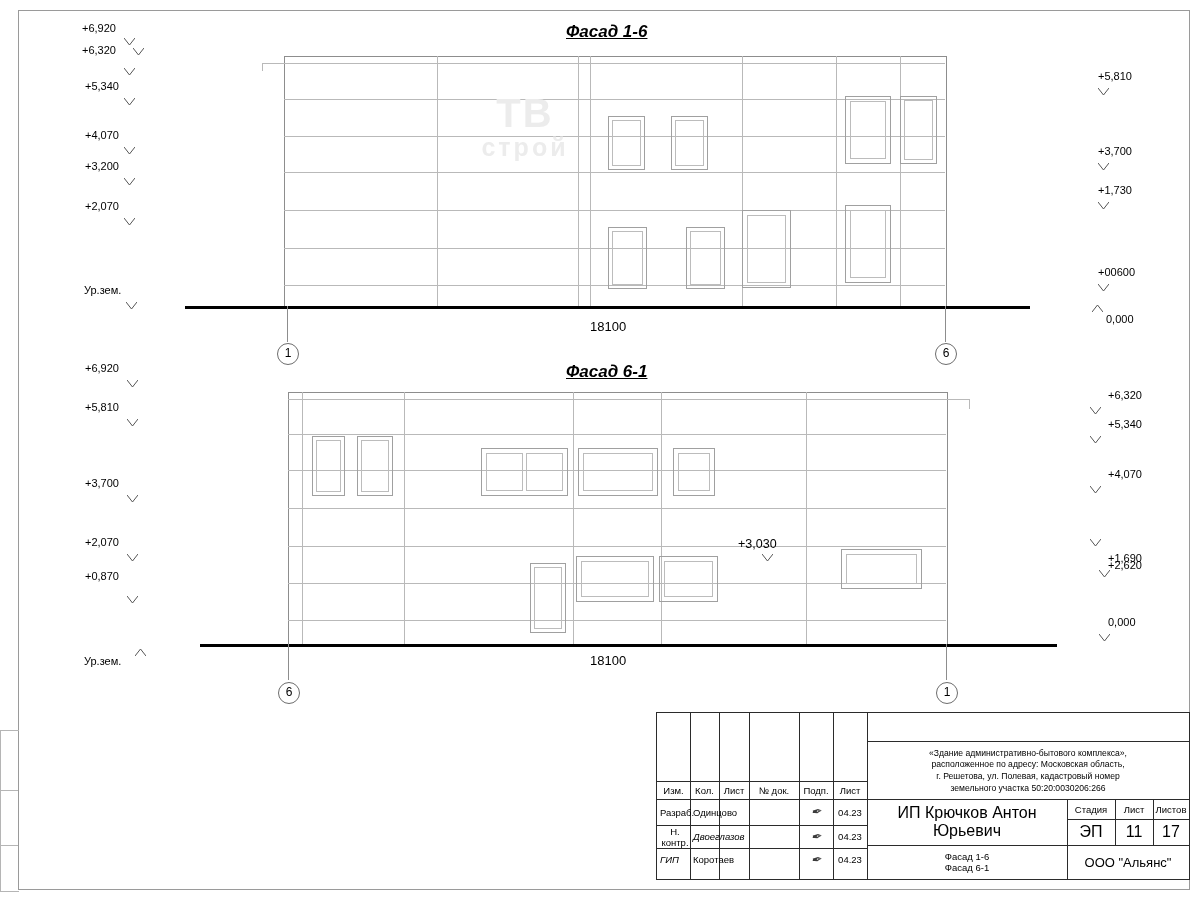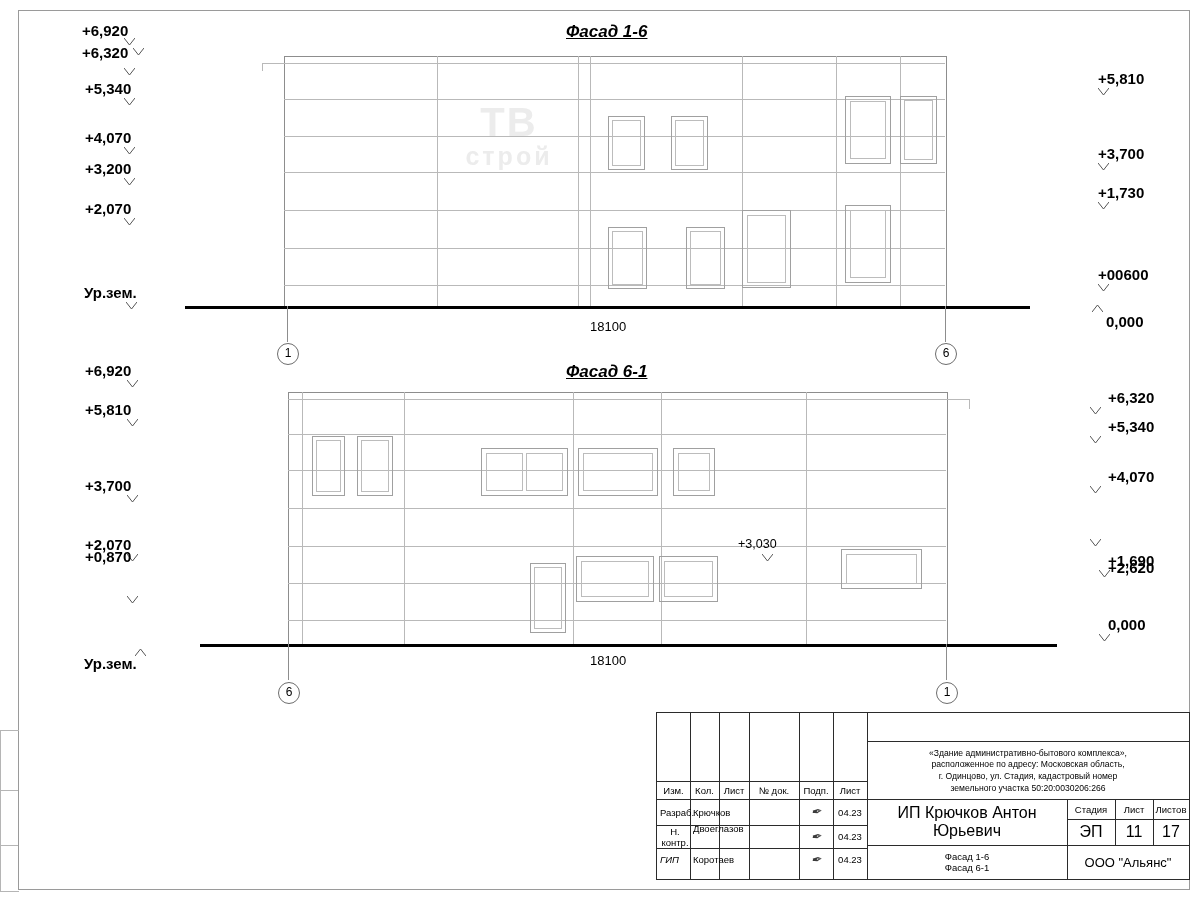--- a/index.html
+++ b/index.html
@@ -24,21 +24,21 @@
 
   
   .view-title{
     position:absolute;
     font-style:italic;font-weight:bold;font-size:17px;
     text-decoration:underline;
     white-space:nowrap;
   }
 
   
-  .lvl{position:absolute;font-size:15px;white-space:nowrap;font-weight:bold;}
+  .lvl{position:absolute;font-size:11px;white-space:nowrap;}
   .lvl .txt{display:block;}
   .mk{position:absolute;width:11px;height:8px;}
   .mk svg{display:block;}
 
   
   .facade{position:absolute;}
   .bldg-outline{position:absolute;border:1px solid #8d8d8d;}
   .hline{position:absolute;height:0;border-top:1px solid #b9b9b9;}
   .vline{position:absolute;width:0;border-left:1px solid #b9b9b9;}
   .ground{position:absolute;height:3px;background:#000;}
@@ -213,21 +213,21 @@
     <div class="hline" style="left:284px;top:248px;width:661px;"></div>
     <div class="hline" style="left:284px;top:285px;width:661px;"></div>
 
     <div class="vline" style="left:437px;top:56px;height:250px;"></div>
     <div class="vline" style="left:578px;top:56px;height:250px;"></div>
     <div class="vline" style="left:590px;top:56px;height:250px;"></div>
     <div class="vline" style="left:742px;top:56px;height:250px;"></div>
     <div class="vline" style="left:836px;top:56px;height:250px;"></div>
     <div class="vline" style="left:900px;top:56px;height:250px;"></div>
 
-    <div class="watermark" style="left:446px;top:92px;width:126px;margin-top:9px;">
+    <div class="watermark" style="left:462px;top:92px;width:126px;">
       <div class="w1">ТВ</div>
       <div class="w2">строй</div>
     </div>
 
     <div class="win" style="left:608px;top:116px;width:35px;height:52px;">
       <div class="win inner" style="left:3px;top:3px;width:27px;height:44px;"></div>
     </div>
     <div class="win" style="left:671px;top:116px;width:35px;height:52px;">
       <div class="win inner" style="left:3px;top:3px;width:27px;height:44px;"></div>
     </div>
@@ -290,21 +290,21 @@
 
   <div class="lvl" style="left:85px;top:536px;">
     <span class="txt">+2,070</span>
   </div>
   <div class="mk" style="left:127px;top:554px;">
     <svg width="11" height="8">
         <polyline points="0,0 5.5,7 11,0" fill="none" stroke="#555" stroke-width="1"></polyline>
       </svg>
   </div>
 
-  <div class="lvl" style="left:85px;top:548px;">
+  <div class="lvl" style="left:85px;top:570px;">
     <span class="txt">+0,870</span>
   </div>
   <div class="mk" style="left:127px;top:596px;">
     <svg width="11" height="8">
         <polyline points="0,0 5.5,7 11,0" fill="none" stroke="#555" stroke-width="1"></polyline>
       </svg>
   </div>
 
   <div class="mk" style="left:135px;top:648px;">
     <svg width="11" height="8">
@@ -447,41 +447,41 @@
     <div class="st" style="left:0;top:135px;width:210px;height:0;"></div>
 
     <div class="cell" style="left:0;top:68px;width:33px;height:18px;">Изм.</div>
     <div class="cell" style="left:33px;top:68px;width:29px;height:18px;">Кол.</div>
     <div class="cell" style="left:62px;top:68px;width:30px;height:18px;">Лист</div>
     <div class="cell" style="left:92px;top:68px;width:50px;height:18px;">№ док.</div>
     <div class="cell" style="left:142px;top:68px;width:34px;height:18px;">Подп.</div>
     <div class="cell" style="left:176px;top:68px;width:34px;height:18px;">Лист</div>
 
     <div class="cell left" style="left:0;top:86px;width:33px;height:26px;">Разраб.</div>
-    <div class="cell left" style="left:33px;top:86px;width:59px;height:26px;">Крючков</div>
+    <div class="cell left" style="left:33px;top:86px;width:59px;height:26px;">Одинцово</div>
     <div class="cell sig" style="left:142px;top:86px;width:34px;height:26px;">✒</div>
     <div class="cell" style="left:176px;top:86px;width:34px;height:26px;">04.23</div>
 
     <div class="cell left" style="left:0;top:112px;width:33px;height:23px;">Н. контр.</div>
-    <div class="cell left" style="left:33px;top:104px;width:59px;height:23px;">Двоеглазов</div>
+    <div class="cell left" style="left:33px;top:112px;width:59px;height:23px;font-style:italic;">Двоеглазов</div>
     <div class="cell sig" style="left:142px;top:112px;width:34px;height:23px;">✒</div>
     <div class="cell" style="left:176px;top:112px;width:34px;height:23px;">04.23</div>
 
     <div class="cell left" style="left:0;top:135px;width:33px;height:23px;font-style:italic;">ГИП</div>
     <div class="cell left" style="left:33px;top:135px;width:59px;height:23px;">Коротаев</div>
     <div class="cell sig" style="left:142px;top:135px;width:34px;height:23px;">✒</div>
     <div class="cell" style="left:176px;top:135px;width:34px;height:23px;">04.23</div>
 
     <div class="st" style="left:210px;top:28px;width:322px;height:0;"></div>
 
     <div class="st" style="left:210px;top:86px;width:322px;height:0;"></div>
     <div class="cell obj" style="left:214px;top:30px;width:314px;height:56px;flex-direction:column;justify-content:center;">
       <span>«Здание административно-бытового комплекса»,</span>
       <span>расположенное по адресу: Московская область,</span>
-      <span>г. Одинцово, ул. Стадия, кадастровый номер</span>
+      <span>г. Решетова, ул. Полевая, кадастровый номер</span>
       <span>земельного участка 50:20:0030206:266</span>
     </div>
 
     <div class="sl" style="left:410px;top:86px;width:0;height:80px;"></div>
     <div class="sl" style="left:458px;top:86px;width:0;height:46px;"></div>
     <div class="sl" style="left:496px;top:86px;width:0;height:46px;"></div>
     <div class="st" style="left:410px;top:106px;width:122px;height:0;"></div>
     <div class="st" style="left:410px;top:132px;width:122px;height:0;"></div>
     <div class="st" style="left:210px;top:132px;width:200px;height:0;"></div>
 

